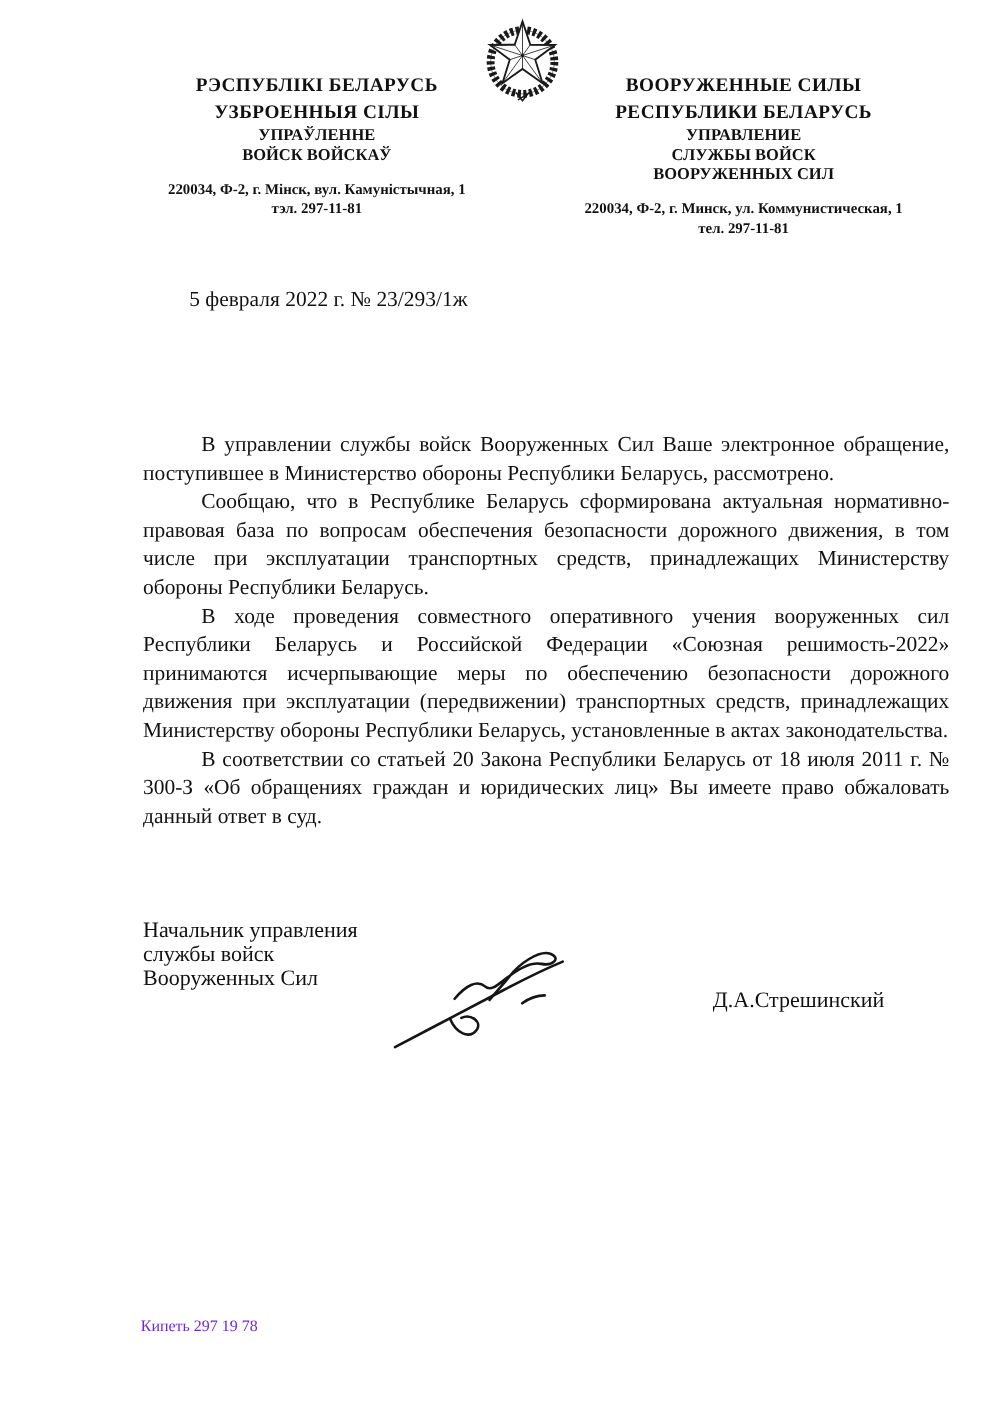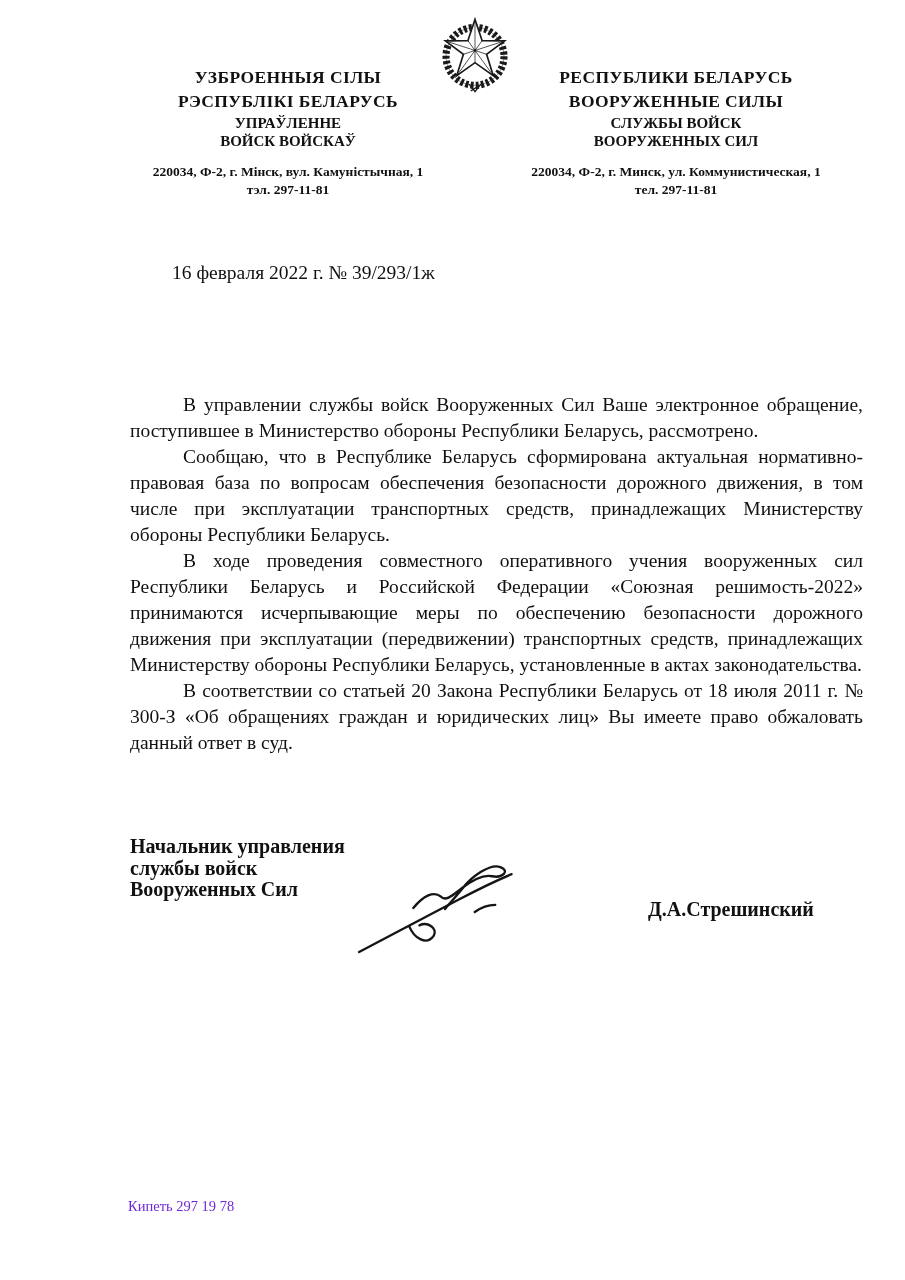--- a/index.html
+++ b/index.html
@@ -37,21 +37,21 @@
     position:absolute; left:172px; top:262px;
     font-size:19.5px; white-space:nowrap;
   }
   .body-text {
     position:absolute; left:130px; top:392px; width:733px;
     font-size:19.5px; line-height:26px; text-align:justify;
     text-justify:inter-word;
   }
   .body-text p { text-indent:53px; margin:0; }
   .sig-block {
-    position:absolute; left:130px; top:836px; width:700px; height:130px;font-weight:bold;
+    position:absolute; left:130px; top:836px; width:700px; height:130px;
   }
   .sig-line { font-size:20px; line-height:21.7px; white-space:nowrap; }
   .sig-name {
     position:absolute; left:518px; top:62px; font-size:20px; white-space:nowrap;
   }
   .sig-scribble {
     position:absolute; left:226px; top:26px; width:174px; height:94px;
   }
   .footer-line {
     position:absolute; left:128px; top:1198px;
@@ -82,46 +82,47 @@
         <line x1="50" y1="47" x2="63.8" y2="51.5"></line>
         <line x1="50" y1="47" x2="50" y2="61.5"></line>
         <line x1="50" y1="47" x2="36.2" y2="51.5"></line>
         <line x1="50" y1="47" x2="41.5" y2="35.3"></line>
       </g>
       <circle cx="50" cy="47" r="1.6" fill="#1a1a1a"></circle>
     </svg>
   </div>
 
   <div class="header-col left">
+    <div class="org-name">РЭСПУБЛІКІ БЕЛАРУСЬ</div>
     <div class="org-name">УЗБРОЕННЫЯ СІЛЫ</div>
-    <div class="org-name">РЭСПУБЛІКІ БЕЛАРУСЬ</div>
     <div class="unit-name">
       <div>УПРАЎЛЕННЕ</div>
       <div>ВОЙСК ВОЙСКАЎ</div>
     </div>
     <div class="addr-block">
       <div>220034, Ф-2,  г. Мінск, вул. Камуністычная, 1</div>
       <div>тэл. 297-11-81</div>
     </div>
   </div>
 
   <div class="header-col right">
+    <div class="org-name">ВООРУЖЕННЫЕ СИЛЫ</div>
     <div class="org-name">РЕСПУБЛИКИ БЕЛАРУСЬ</div>
-    <div class="org-name">ВООРУЖЕННЫЕ СИЛЫ</div>
     <div class="unit-name">
+      <div>УПРАВЛЕНИЕ</div>
       <div>СЛУЖБЫ ВОЙСК</div>
       <div>ВООРУЖЕННЫХ СИЛ</div>
     </div>
     <div class="addr-block">
       <div>220034, Ф-2,  г. Минск, ул. Коммунистическая, 1</div>
       <div>тел. 297-11-81</div>
     </div>
   </div>
 
-  <div class="ref-line">16 февраля 2022 г. № 39/293/1ж</div>
+  <div class="ref-line">5 февраля 2022 г. № 23/293/1ж</div>
 
   <div class="body-text">
     <p>В управлении службы войск Вооруженных Сил Ваше электронное обращение, поступившее в Министерство обороны Республики Беларусь, рассмотрено.</p>
     <p>Сообщаю, что в Республике Беларусь сформирована актуальная нормативно-правовая база по вопросам обеспечения безопасности дорожного движения, в том числе при эксплуатации транспортных средств, принадлежащих Министерству обороны Республики Беларусь.</p>
     <p>В ходе проведения совместного оперативного учения вооруженных сил Республики Беларусь и Российской Федерации «Союзная решимость-2022» принимаются исчерпывающие меры по обеспечению безопасности дорожного движения при эксплуатации (передвижении) транспортных средств, принадлежащих Министерству обороны Республики Беларусь, установленные в актах законодательства.</p>
     <p>В соответствии со статьей 20 Закона Республики Беларусь от 18 июля 2011 г. № 300-З «Об обращениях граждан и юридических лиц» Вы имеете право обжаловать данный ответ в суд.</p>
   </div>
 
   <div class="sig-block">
     <div class="sig-line">Начальник управления</div>

